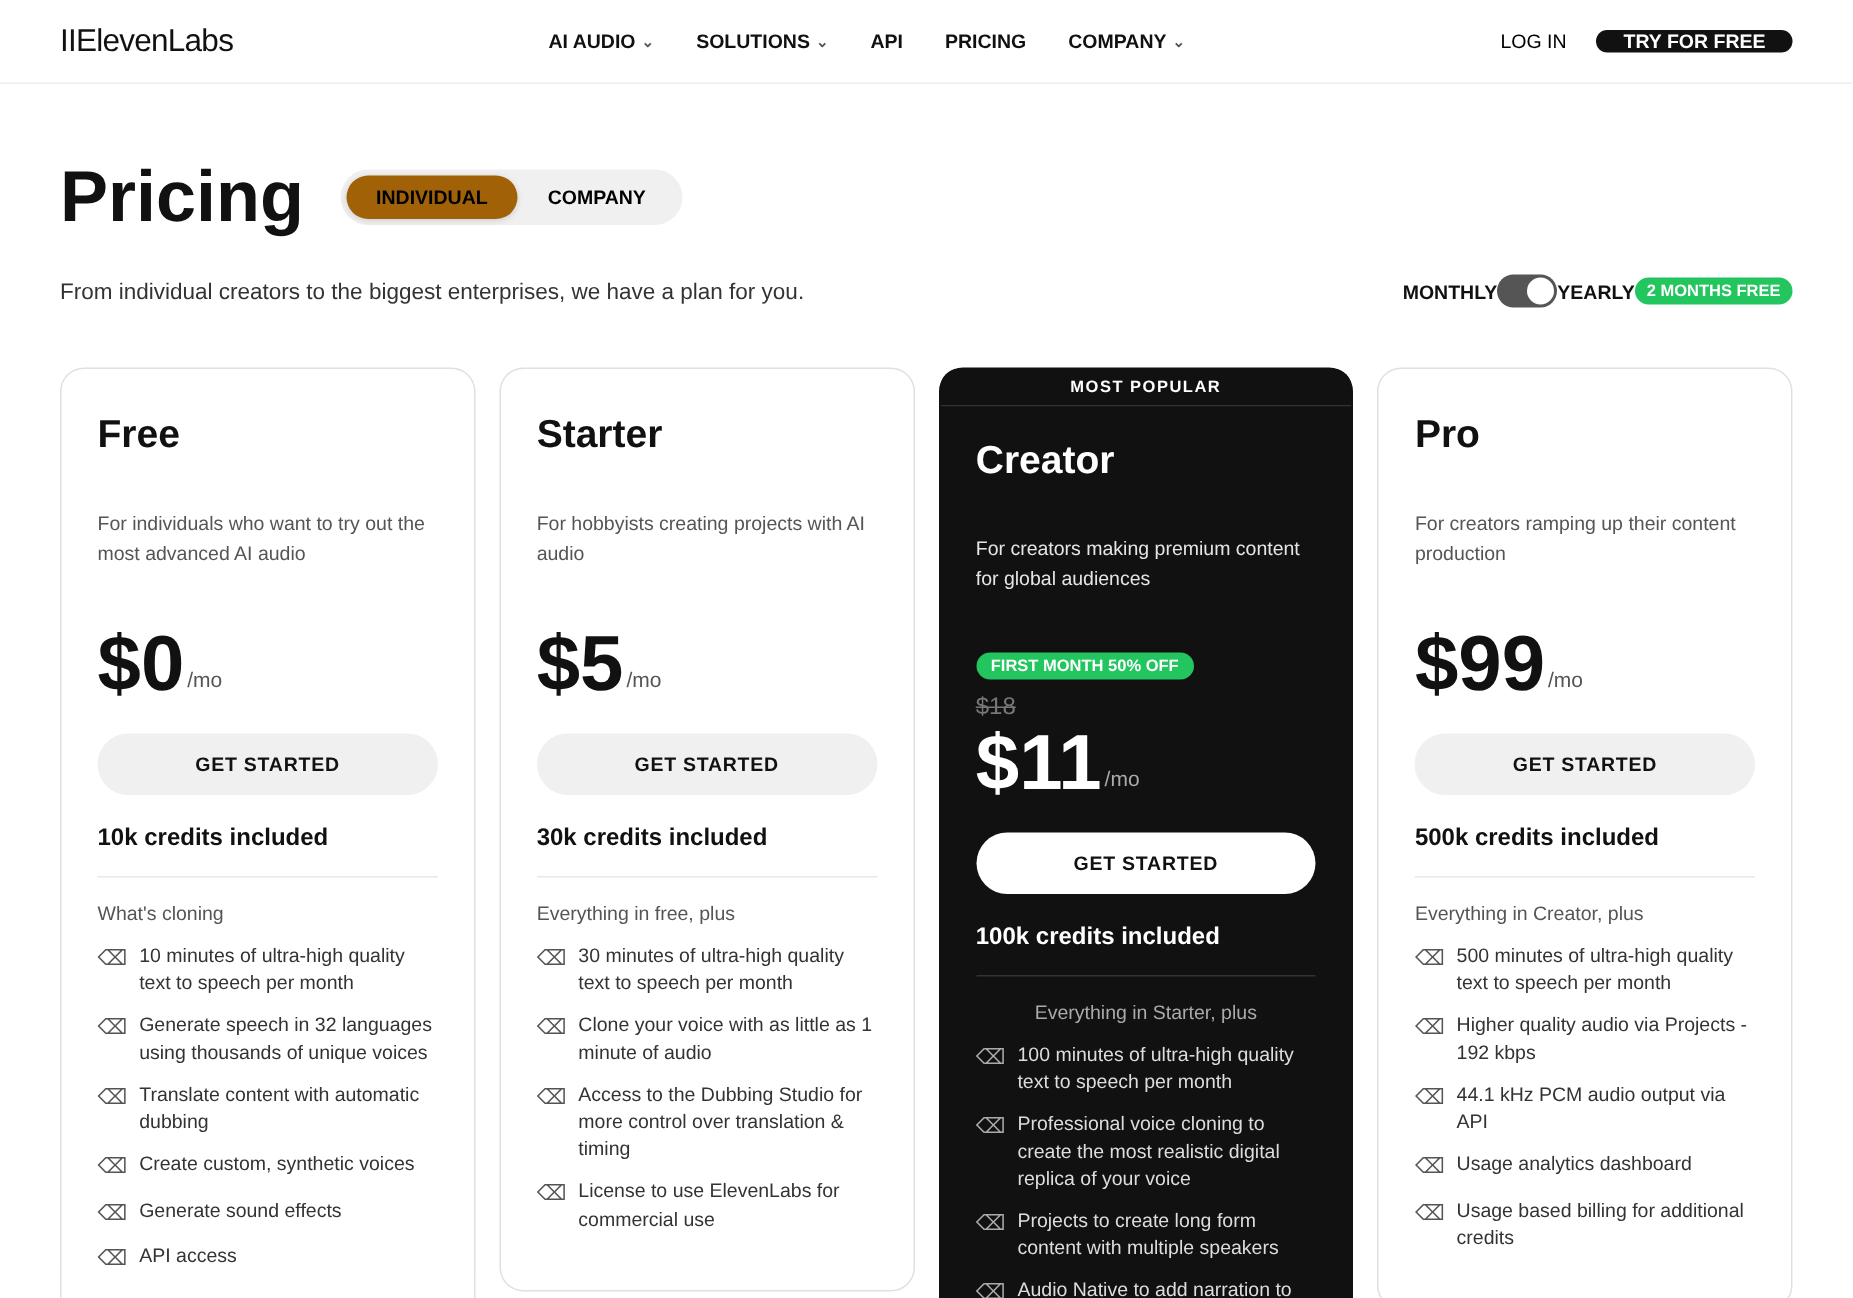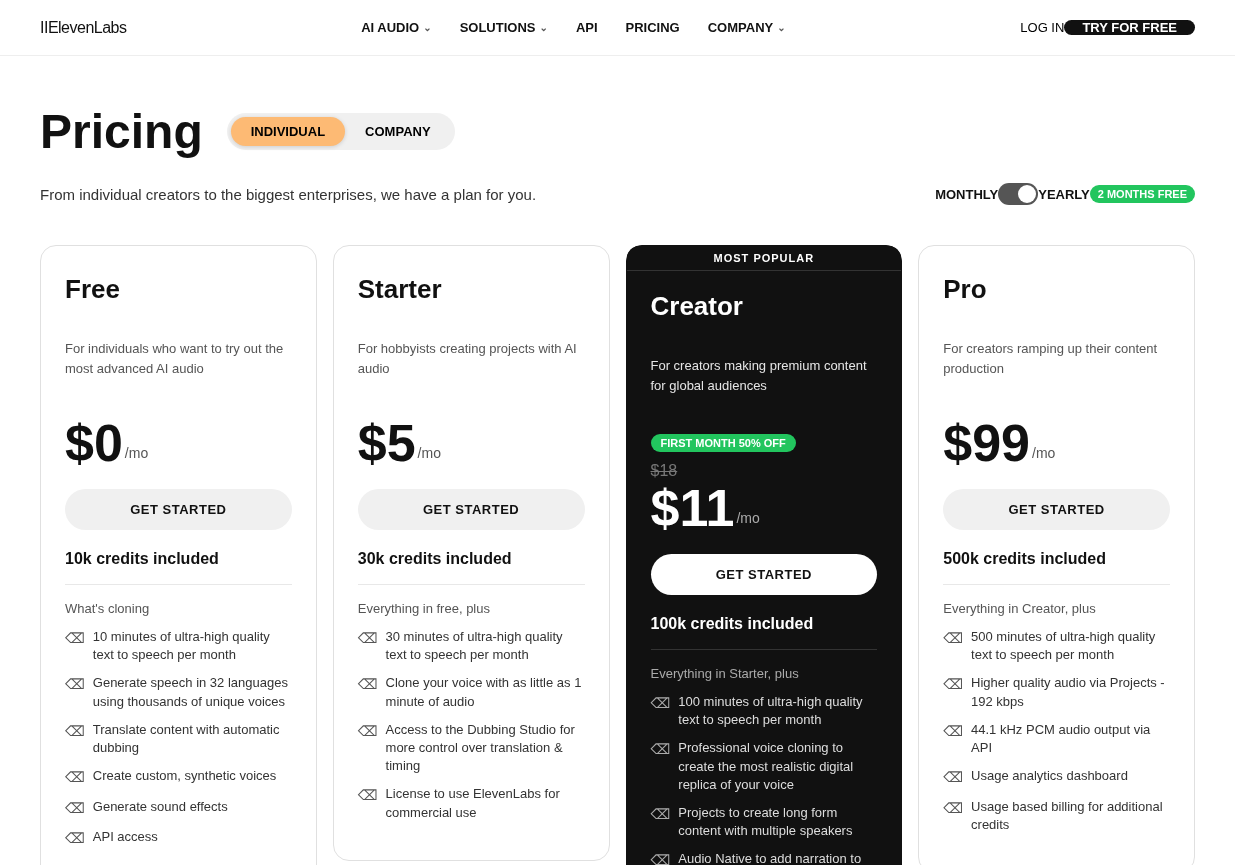--- a/index.html
+++ b/index.html
@@ -4,38 +4,38 @@
   <style>
     * { box-sizing: border-box; margin: 0; padding: 0; }
     body { font-family: -apple-system, BlinkMacSystemFont, 'Segoe UI', sans-serif; background: #fff; color: #111; font-size: 14px; }
 
     
     nav {
       display: flex; align-items: center; justify-content: space-between;
       padding: 0 40px; height: 56px; border-bottom: 1px solid #eee;
       position: sticky; top: 0; background: #fff; z-index: 100;
     }
-    .nav-logo { font-size: 16px; font-weight: 700; letter-spacing: -0.5px; }
+    .nav-logo { font-size: 21px; font-weight: 700; letter-spacing: -0.5px; }
     .nav-logo span { font-weight: 300; }
     .nav-center { display: flex; align-items: center; gap: 28px; }
     .nav-item { font-size: 13px; font-weight: 700; color: #111; cursor: pointer; display: flex; align-items: center; gap: 4px; text-decoration: none; }
     .nav-chevron { font-size: 10px; color: #555; }
-    .nav-right { display: flex; align-items: center; gap: 0; }
+    .nav-right { display: flex; align-items: center; gap: 20px; }
     .btn-login { font-size: 13px; font-weight: 500; cursor: pointer; background: none; border: none; }
     .btn-try { background: #111; color: #fff; border: none; border-radius: 20px; padding: 0 18px; font-size: 13px; font-weight: 600; cursor: pointer; }
 
     
     main { padding: 48px 40px; max-width: 1235px; margin: 0 auto; }
 
     
     .page-header { display: flex; align-items: center; gap: 24px; margin-bottom: 24px; }
     .page-title { font-size: 48px; font-weight: 700; }
     .toggle-group { display: flex; background: #f0f0f0; border-radius: 24px; padding: 4px; }
     .toggle-option { padding: 7px 20px; border-radius: 20px; font-size: 13px; font-weight: 600; cursor: pointer; border: none; background: none; }
-    .toggle-option.active { background: #fdba74; box-shadow: 0 1px 4px rgba(0,0,0,0.15); }
+    .toggle-option.active { background: #a16207; box-shadow: 0 1px 4px rgba(0,0,0,0.15); }
 
     
     .subtitle-row { display: flex; align-items: center; justify-content: space-between; margin-bottom: 40px; }
     .subtitle { font-size: 15px; color: #333; }
     .billing-toggle { display: flex; align-items: center; font-size: 13px; font-weight: 600; }
     .billing-label { font-weight: 600; font-size: 13px; }
     .toggle-switch {
       width: 40px; height: 22px; background: #555; border-radius: 11px;
       position: relative; cursor: pointer;
     }
@@ -78,21 +78,21 @@
       letter-spacing: 0.5px; cursor: pointer; border: none; margin-bottom: 20px;
     }
     .btn-light { background: #f0f0f0; color: #111; }
     .btn-white { background: #fff; color: #111; }
 
     .credits-label { font-size: 16px; font-weight: 700; margin-bottom: 16px; }
 
     .features-section { border-top: 1px solid #e8e8e8; padding-top: 16px; }
     .card.popular .features-section { border-top-color: #333; }
     .features-header { font-size: 13px; font-weight: 500; margin-bottom: 12px; color: #555; }
-    .card.popular .features-header { color: #aaa; }
+    .card.popular .features-header { color: #aaa; text-align: center; }
 
     .feature-item { display: flex; align-items: flex-start; gap: 8px; margin-bottom: 10px; font-size: 13px; line-height: 1.4; color: #333; }
     .card.popular .feature-item { color: #ddd; }
     .feature-icon { flex-shrink: 0; margin-top: 1px; font-size: 14px; color: #555; }
     .card.popular .feature-icon { color: #aaa; }
   </style>
 </head>
 <body>
 
 <nav>

